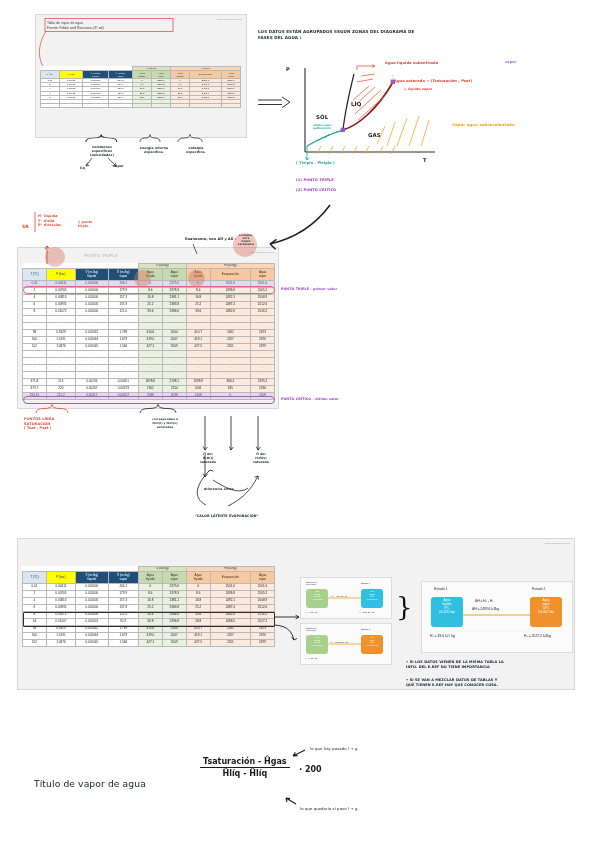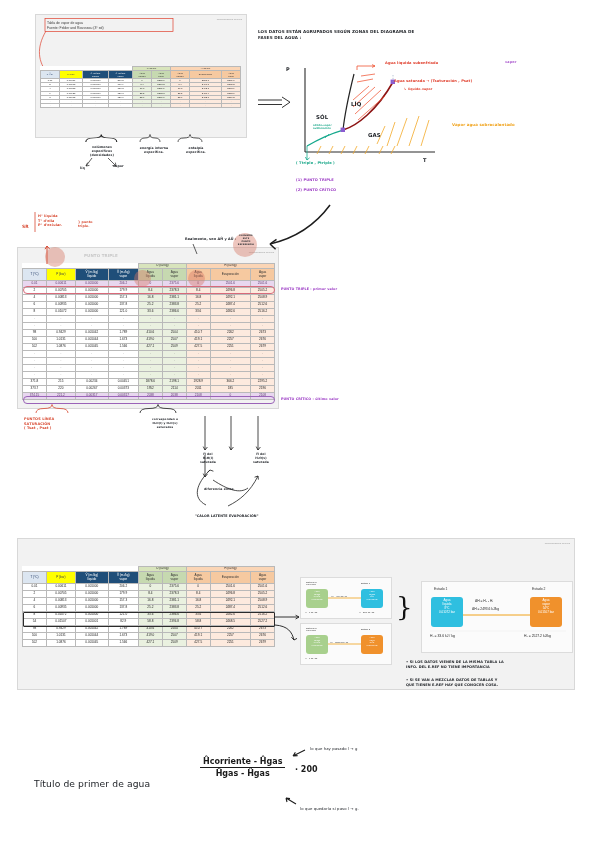--- a/index.html
+++ b/index.html
@@ -838,26 +838,26 @@
       <line x1="41" y1="33" x2="108" y2="33" stroke="#f0a21a" stroke-width="1"></line>
       <line x1="8" y1="49" x2="144" y2="49" stroke="#e8e8e8" stroke-width="0.5"></line>
     </svg>
   </div>
 
   <div class="hw hw-dark" style="left:406px; top:660px; font-size:3.5px;">• SI LOS DATOS VIENEN DE LA MISMA TABLA LA
   INFO. DEL E.REF NO TIENE IMPORTANCIA</div>
   <div class="hw hw-dark" style="left:406px; top:678px; font-size:3.5px;">• SI SE VAN A MEZCLAR DATOS DE TABLAS Y
   QUE TIENEN E.REF HAY QUE CONOCER COSA.</div>
 
-  <div class="hw hw-dark formula" style="left:34px; top:778px; font-size:9.2px; font-weight:normal;">Título de primer de agua</div>
+  <div class="hw hw-dark formula" style="left:34px; top:778px; font-size:9.2px; font-weight:normal;">Título de vapor de agua</div>
 
   <div class="formula" style="left:200px; top:757px; font-family:'DejaVu Sans',sans-serif; font-weight:bold; color:#1b1b1b;">
     <span class="frac">
-      <span class="num" style="display:block; font-size:8px;">Ĥcorriente  -  Ĥgas</span>
-      <span class="den" style="display:block; font-size:8px;">Ĥgas  -  Ĥgas</span>
+      <span class="num" style="display:block; font-size:8px;">Tsaturación  -  Ĥgas</span>
+      <span class="den" style="display:block; font-size:8px;">Ĥlíq  -  Ĥlíq</span>
     </span>
     <span style="font-size:8px; margin-left:4px;">· 200</span>
   </div>
 
   <div class="hw hw-dark" style="left:310px; top:746px; font-size:3.8px; font-weight:normal;">lo que hay pasado l → g</div>
   <div class="hw hw-dark" style="left:300px; top:806px; font-size:3.8px; font-weight:normal;">lo que quedaría si paso l → g.</div>
 
   <svg class="olay" style="left:0;top:0;width:599px;height:848px;">
     <path d="M305,750 l-12,6 M293,756 l4.6,-0.4 M293,756 l2.4,-3.6" fill="none" stroke="#1d1d1d" stroke-width="1.1"></path>
     <path d="M296,804 l-10,-6 M286,798 l1,4 M286,798 l4,0.6" fill="none" stroke="#1d1d1d" stroke-width="1.1"></path>

